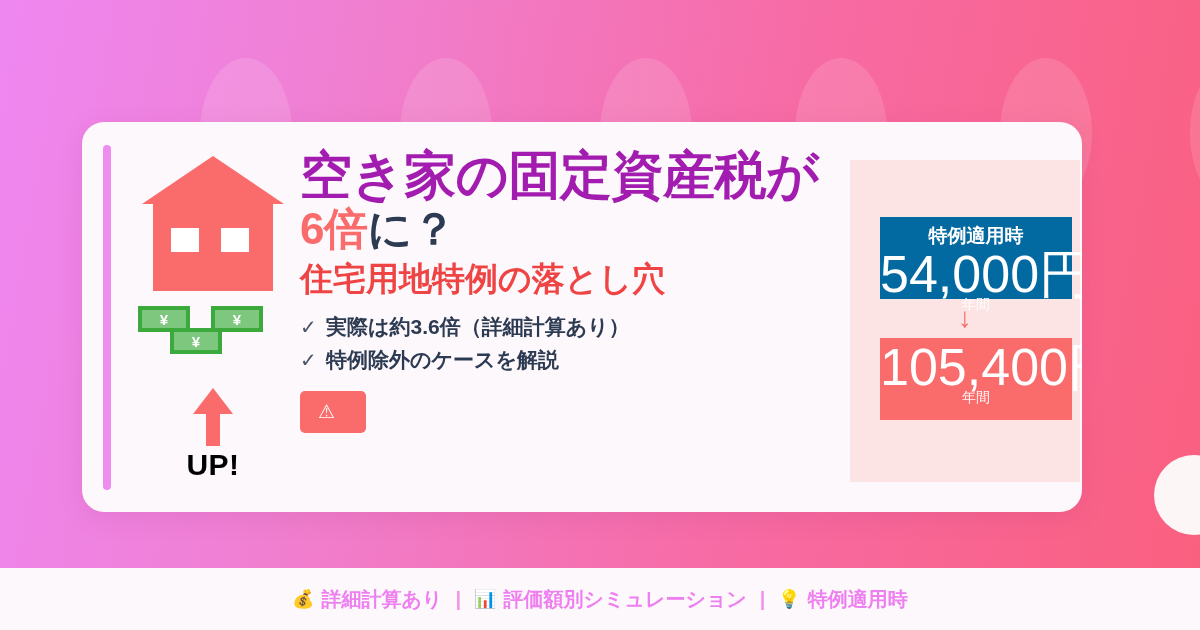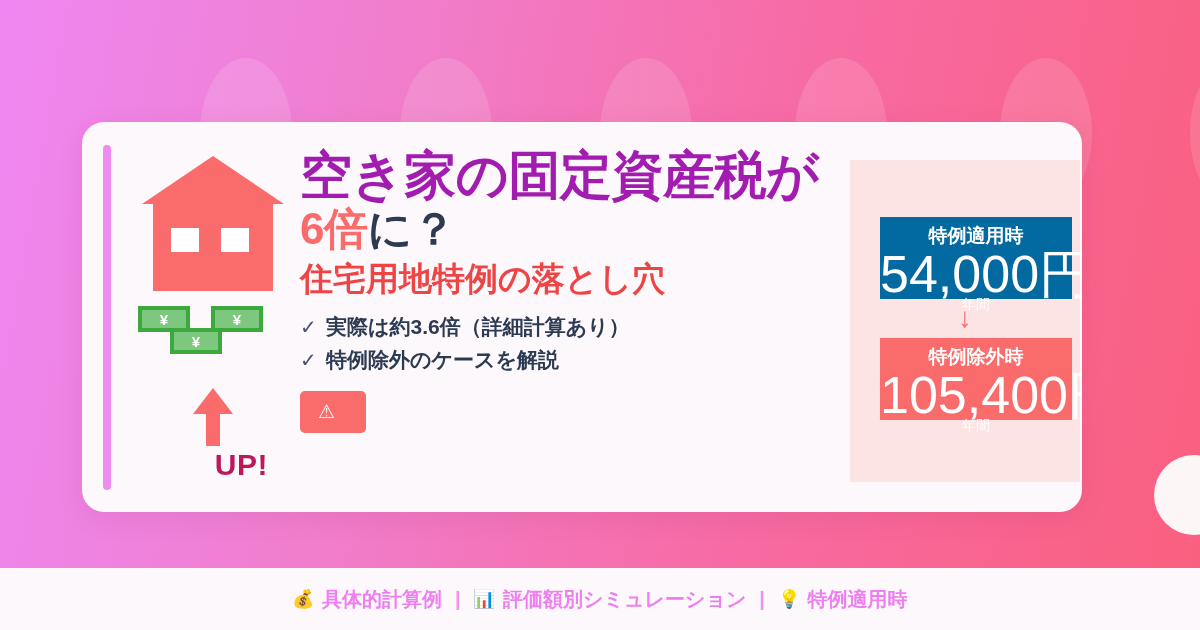--- a/index.html
+++ b/index.html
@@ -162,26 +162,25 @@
   .uparrow .stem {
     position: absolute;
     left: 13px;
     top: 24px;
     width: 14px;
     height: 34px;
     background: #fa6b6b;
   }
   .up-label {
     margin-top: 4px;
-    color: #be185d;
+    color: #000000;
     font-size: 30px;
     font-weight: bold;
     letter-spacing: 0.5px;
     line-height: 1;
-    text-align: right;
   }
 
   
   .text-col {
     position: absolute;
     left: 218px;
     top: 26px;
     width: 560px;
   }
   .title {
@@ -416,33 +415,32 @@
 
       <div class="calc-box green">
         <div class="calc-label">特例適用時</div>
         <div class="calc-amount">54,000円</div>
         <div class="calc-period">年間</div>
       </div>
 
       <div class="calc-arrow">↓</div>
 
       <div class="calc-box red">
-        <div class="calc-label">特例除外時</div>
         <div class="calc-amount">105,400円</div>
         <div class="calc-period">年間</div>
       </div>
     </div>
 
   </div>
 
   <div id="bottom-bar">
     <div class="bb-inner">
       <span class="bb-item">
         <span class="bb-emoji">💰</span>
-        <span>具体的計算例</span>
+        <span>詳細計算あり</span>
       </span>
       <span class="bb-sep">|</span>
       <span class="bb-item">
         <span class="bb-emoji">📊</span>
         <span>評価額別シミュレーション</span>
       </span>
       <span class="bb-sep">|</span>
       <span class="bb-item">
         <span class="bb-emoji">💡</span>
         <span>特例適用時</span>

